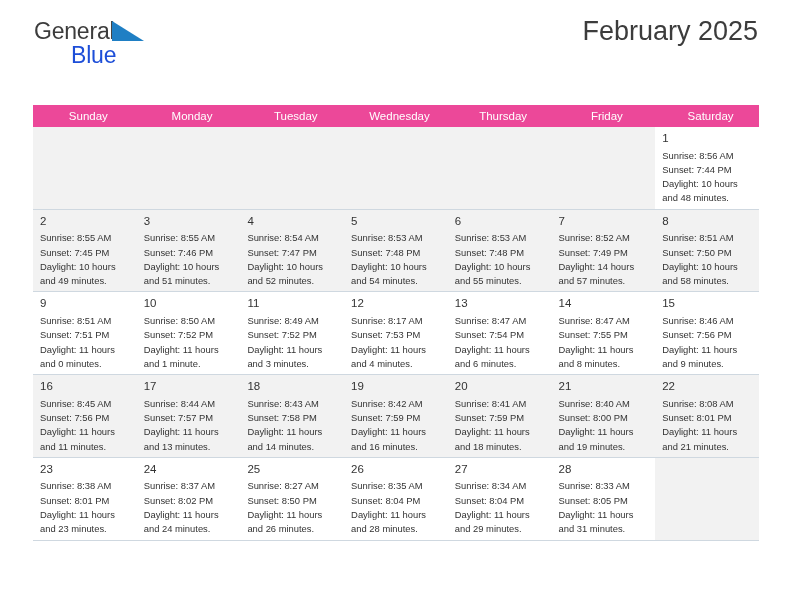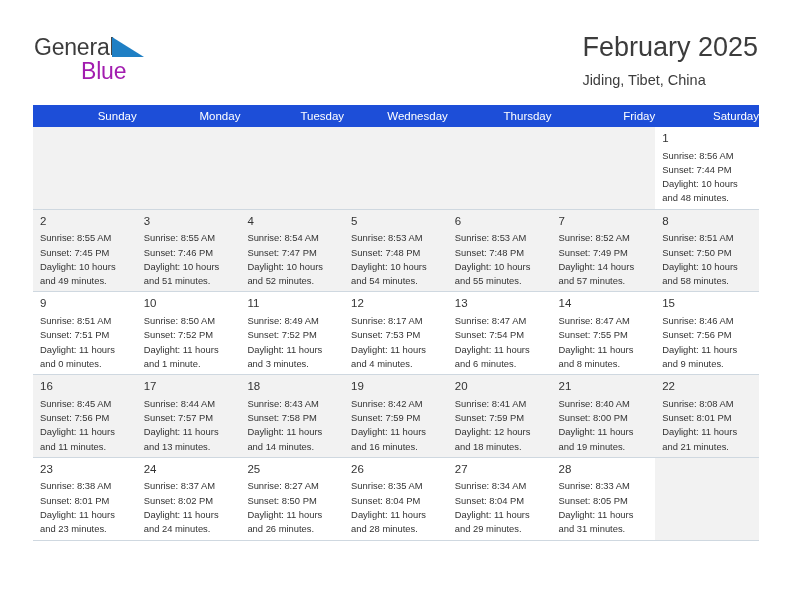--- a/index.html
+++ b/index.html
@@ -19,21 +19,21 @@
     width: 792px;
     height: 612px;
     box-sizing: border-box;
   }
 
   
   .header {
     display: flex;
     justify-content: space-between;
     align-items: flex-start;
-    padding: 32px 34px 0 34px;
+    padding: 16px 34px 0 34px;
     box-sizing: border-box;
   }
   .brand {
     position: relative;
     line-height: 1;
     padding-top: 4px;
   }
   .brand-top {
     font-size: 23px;
     color: #3c3c3c;
@@ -43,25 +43,25 @@
   }
   .brand-flag {
     display: inline-block;
     width: 33px;
     height: 22px;
     margin-left: -2px;
     vertical-align: -3px;
   }
   .brand-bottom {
     font-size: 23px;
-    color: #a21caf;
+    color: #1d4ed8;
     font-weight: 400;
     display: block;
     margin-top: 1px;
-    margin-left: 47px;
+    margin-left: 37px;
     letter-spacing: -0.2px;
   }
   .title-block {
     text-align: left;
     margin-left: 43px;
   }
   .month-title {
     font-size: 27px;
     color: #3c3c3c;
     font-weight: 400;
@@ -78,25 +78,25 @@
   
   .calendar {
     position: absolute;
     left: 33px;
     top: 105px;
     width: 726px;
     border-collapse: collapse;
     table-layout: fixed;
   }
   .calendar th {
-    background: #1d4ed8;
+    background: #ec4899;
     color: #ffffff;
     font-size: 11.5px;
     font-weight: normal;
-    text-align: right;
+    text-align: center;
     padding: 5px 0 5px 7px;
     height: 12px;
     border: none;
   }
   .calendar td {
     vertical-align: top;
     border-bottom: 1px solid #cfd8e0;
     padding: 0;
     height: 79px;
     width: 103.7px;
@@ -131,21 +131,20 @@
 
   <div class="header">
     <div class="brand">
       <span class="brand-top">General</span><span class="brand-flag"><svg width="33" height="22" viewBox="0 0 33 22">
             <polygon points="0,1 32,21 0,21" fill="#1f7fc4"></polygon>
           </svg></span>
       <span class="brand-bottom">Blue</span>
     </div>
     <div class="title-block">
       <div class="month-title">February 2025</div>
-      <div class="location">Jiding, Tibet, China</div>
     </div>
   </div>
 
   <table class="calendar">
     <thead>
       <tr>
         <th>Sunday</th>
         <th>Monday</th>
         <th>Tuesday</th>
         <th>Wednesday</th>
@@ -330,21 +329,21 @@
               <div class="detail">Sunrise: 8:42 AM</div>
               <div class="detail">Sunset: 7:59 PM</div>
               <div class="detail">Daylight: 11 hours and 16 minutes.</div>
             </div>
           </td>
           <td>
             <div class="cell-inner">
               <div class="daynum">20</div>
               <div class="detail">Sunrise: 8:41 AM</div>
               <div class="detail">Sunset: 7:59 PM</div>
-              <div class="detail">Daylight: 12 hours and 18 minutes.</div>
+              <div class="detail">Daylight: 11 hours and 18 minutes.</div>
             </div>
           </td>
           <td>
             <div class="cell-inner">
               <div class="daynum">21</div>
               <div class="detail">Sunrise: 8:40 AM</div>
               <div class="detail">Sunset: 8:00 PM</div>
               <div class="detail">Daylight: 11 hours and 19 minutes.</div>
             </div>
           </td>

